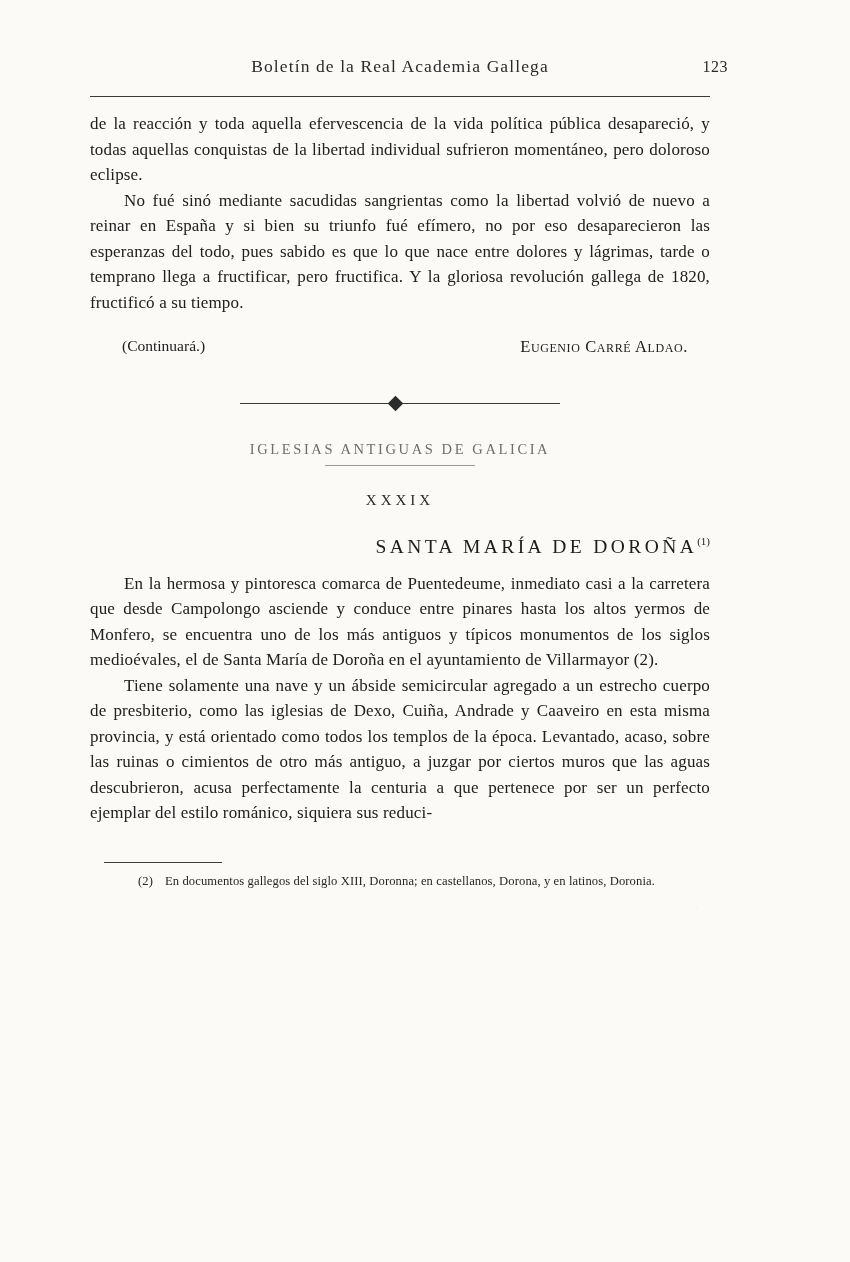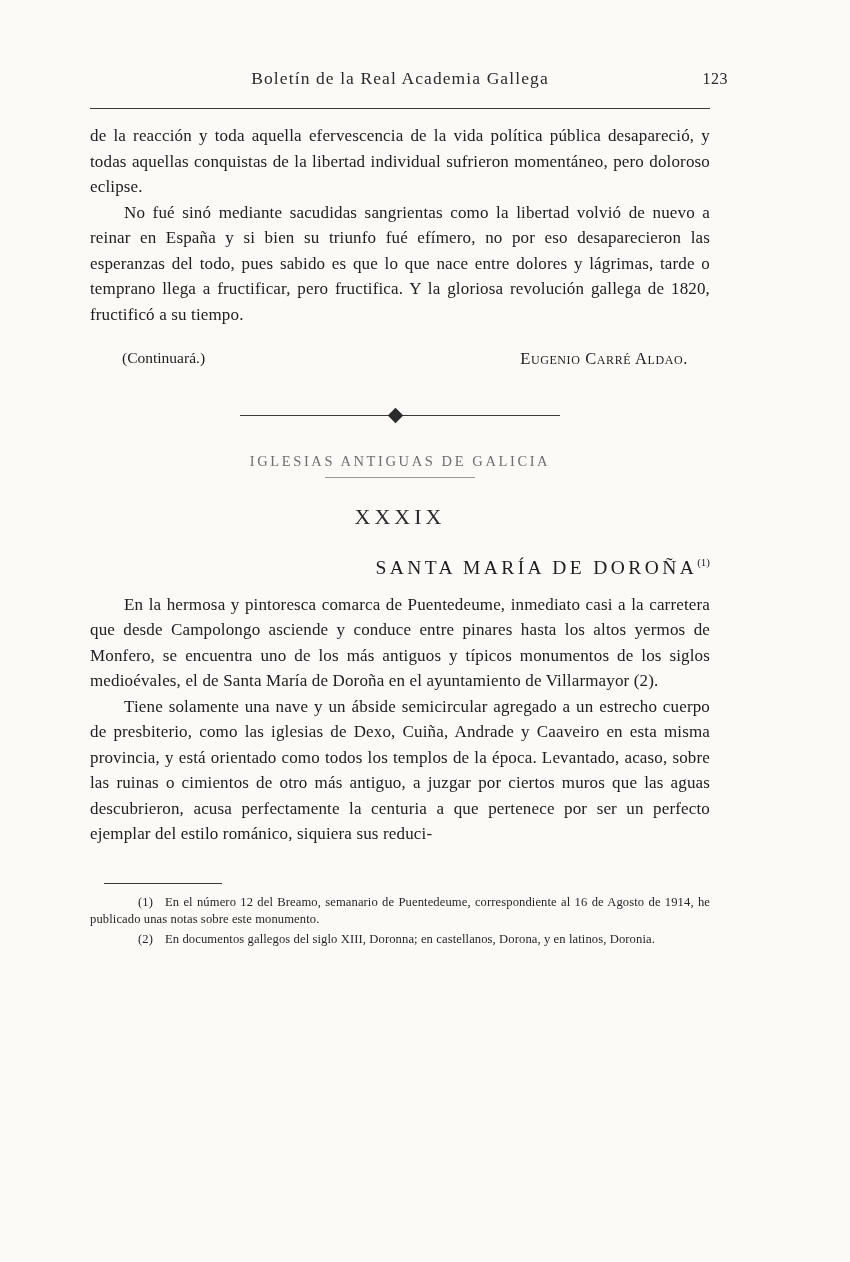--- a/index.html
+++ b/index.html
@@ -22,21 +22,21 @@
     height: 1262px;
     background:
       radial-gradient(circle at 18% 12%, rgba(0,0,0,0.025) 0 1px, transparent 1px),
       radial-gradient(circle at 62% 38%, rgba(0,0,0,0.02) 0 1px, transparent 1px),
       radial-gradient(circle at 82% 72%, rgba(0,0,0,0.02) 0 1px, transparent 1px),
       #fbfaf7;
   }
   .content {
     position: absolute;
     left: 90px;
-    top: 68px;
+    top: 56px;
     width: 620px;
   }
   
   .runhead {
     position: relative;
     height: 34px;
     text-align: center;
   }
   .runhead-title {
     font-family: "Liberation Serif", serif;
@@ -120,21 +120,21 @@
     margin-top: 22px;
   }
   .series-rule {
     width: 150px;
     margin: 7px auto 0 auto;
     border: none;
     border-top: 1px solid #9a9a9a;
   }
   .roman-number {
     text-align: center;
-    font-size: 22px;
+    font-size: 15px;
     letter-spacing: 4px;
     margin-top: 26px;
     color: #2b2b2b;
   }
   .article-title {
     text-align: right;
     font-size: 19.5px;
     letter-spacing: 3.4px;
     margin-top: 26px;
     color: #1d1d1d;
@@ -200,20 +200,17 @@
     <h1 class="article-title">
       <span>SANTA MARÍA DE DOROÑA</span><span class="fn">(1)</span>
     </h1>
 
     <p class="body indent after-title">En la hermosa y pintoresca comarca de Puentedeume, inmediato casi a la carretera que desde Campolongo asciende y conduce entre pinares hasta los altos yermos de Monfero, se encuentra uno de los más antiguos y típicos monumentos de los siglos medioévales, el de Santa María de Doroña en el ayuntamiento de Villarmayor (2).</p>
     <p class="body indent">Tiene solamente una nave y un ábside semicircular agregado a un estrecho cuerpo de presbiterio, como las iglesias de Dexo, Cuiña, Andrade y Caaveiro en esta misma provincia, y está orientado como todos los templos de la época. Levantado, acaso, sobre las ruinas o cimientos de otro más antiguo, a juzgar por ciertos muros que las aguas descubrieron, acusa perfectamente la centuria a que pertenece por ser un perfecto ejemplar del estilo románico, siquiera sus reduci-</p>
 
     <hr class="fn-rule">
 
     <p class="footnote">
-      <span class="fn-mark">(1)</span><span>En el número 12 del Breamo, semanario de Puentedeume, correspondiente al 16 de Agosto de 1914, he publicado unas notas sobre este monumento.</span>
-    </p>
-    <p class="footnote">
       <span class="fn-mark">(2)</span><span>En documentos gallegos del siglo XIII, Doronna; en castellanos, Dorona, y en latinos, Doronia.</span>
     </p>
 
   </div>
 </div>
 
 </body></html>

